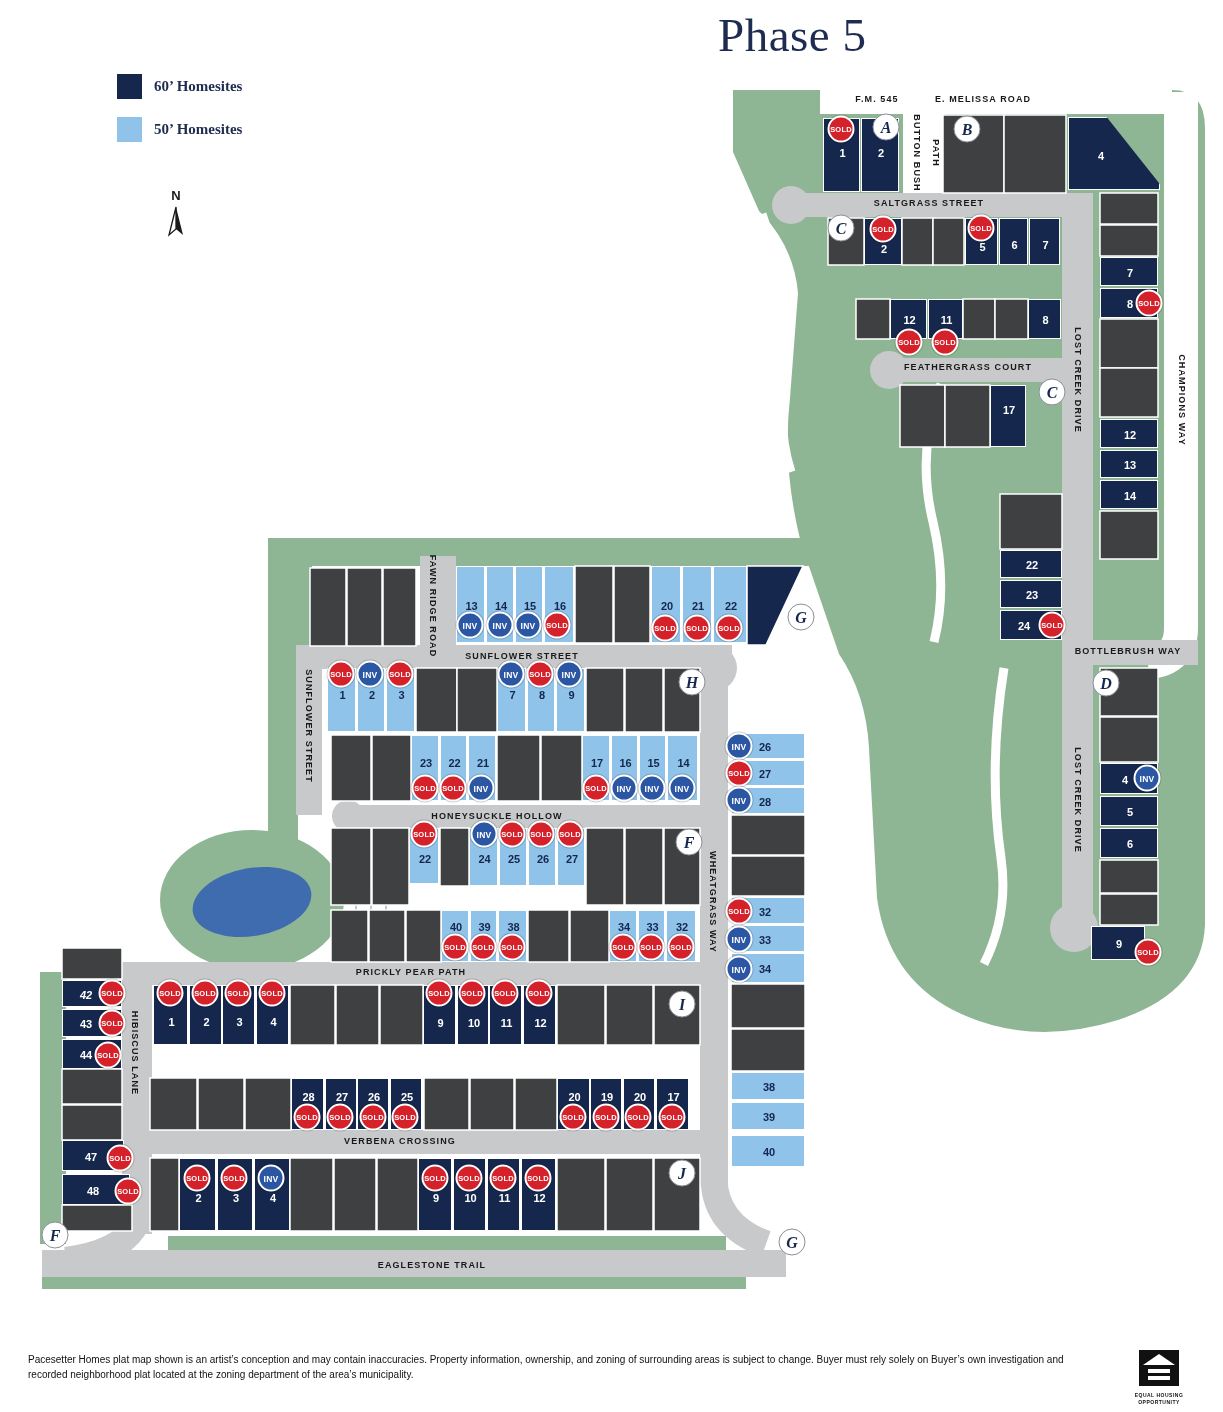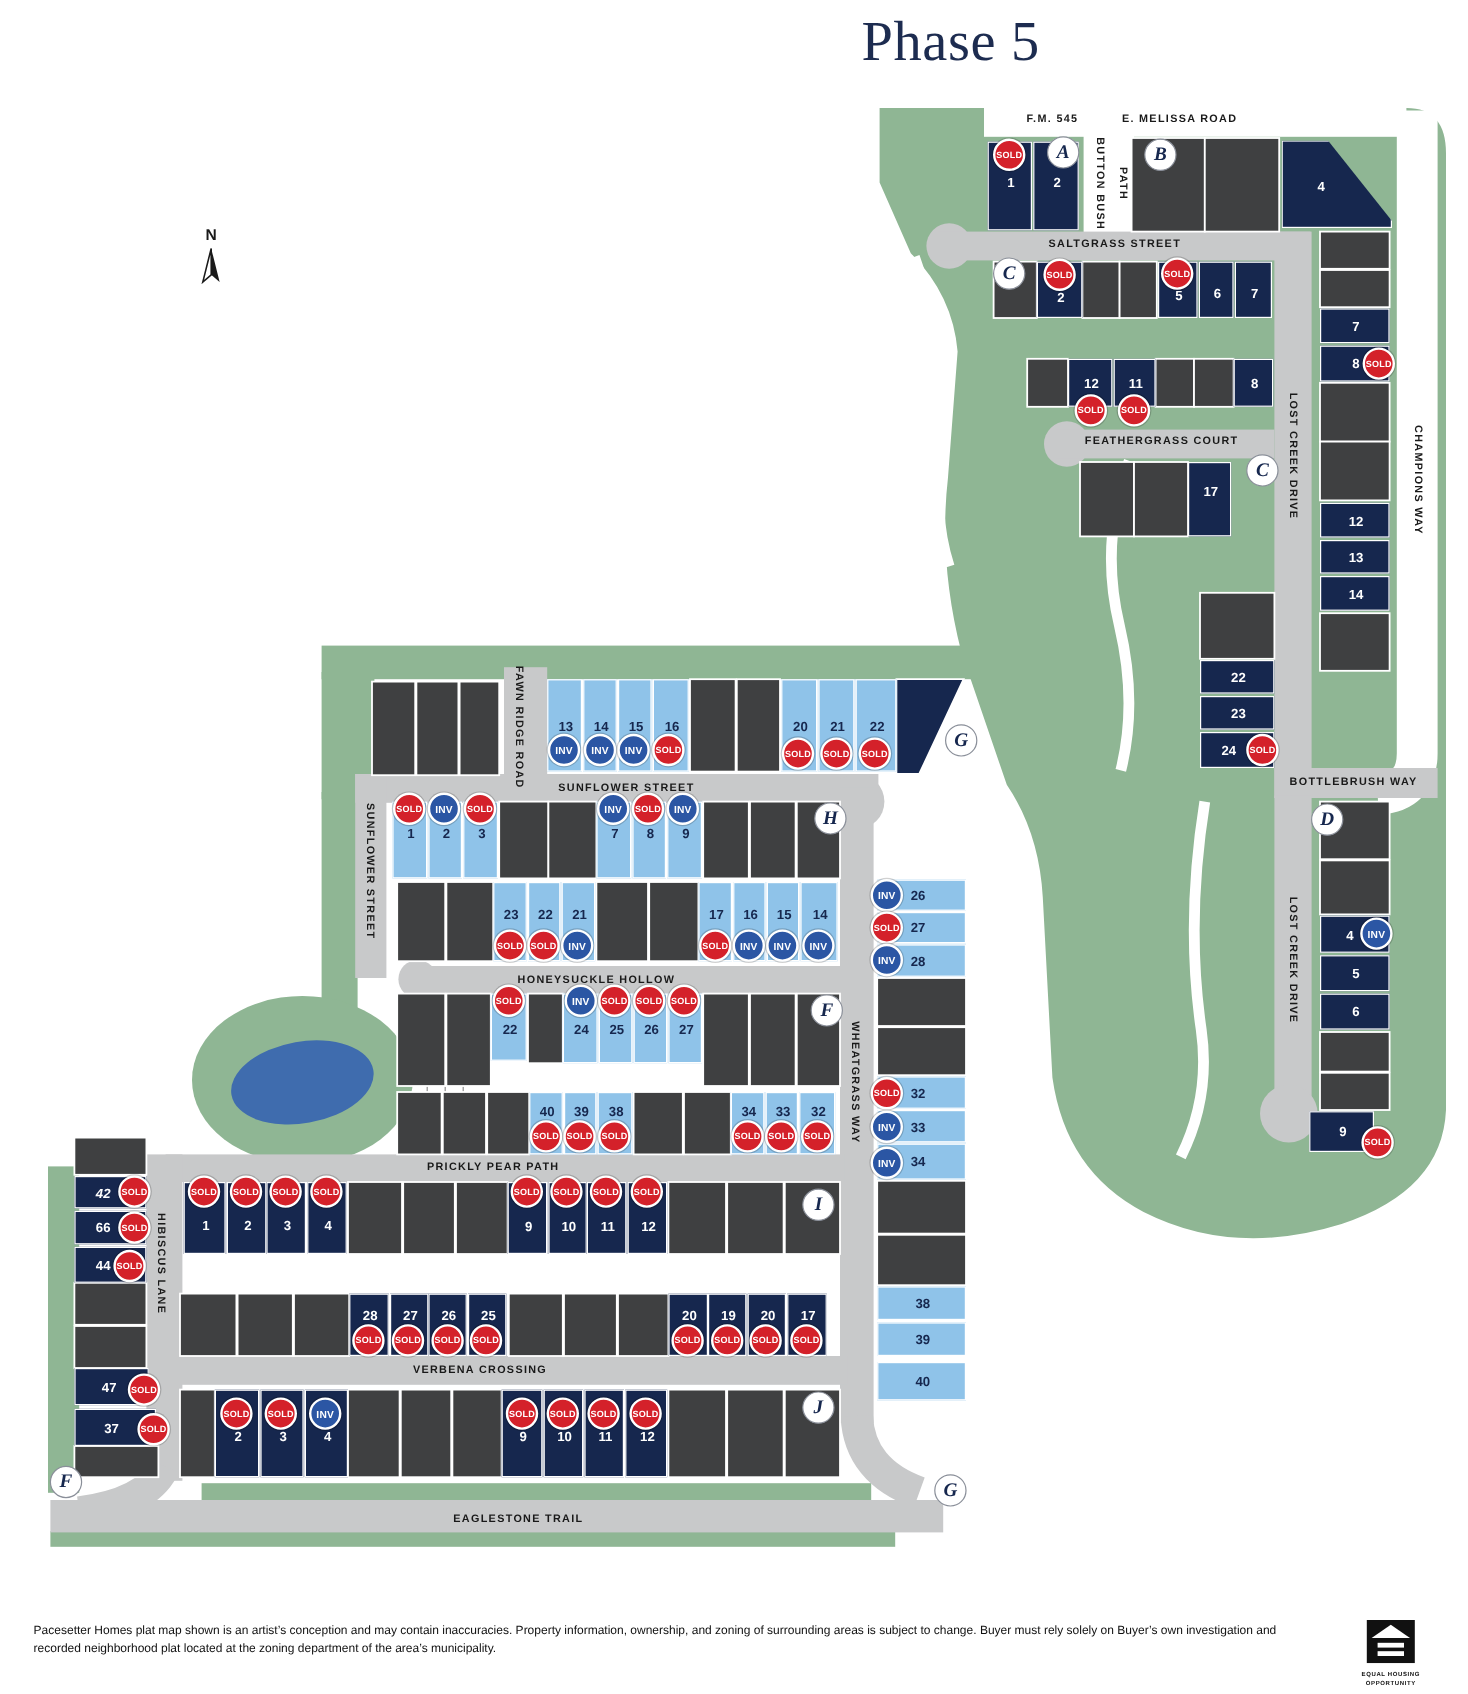--- a/index.html
+++ b/index.html
@@ -188,20 +188,32 @@
       <rect x="62" y="1205" width="70" height="26"></rect>
       <rect x="731" y="815" width="74" height="40"></rect>
         <rect x="731" y="856" width="74" height="40"></rect>
       <rect x="731" y="984" width="74" height="44"></rect>
         <rect x="731" y="1029" width="74" height="42"></rect>
     </g>
   </svg>
 
   <h1 class="title t5">Phase 5</h1>
 
+  <div class="legend">
+    <div id="legend-items">
+        <div class="legend-row">
+          <span class="swatch navy"></span>
+          <span class="legend-label">60’ Homesites</span>
+        </div>
+        <div class="legend-row">
+          <span class="swatch blue"></span>
+          <span class="legend-label">50’ Homesites</span>
+        </div>
+      </div>
+  </div>
 
   <div class="north">
     <div class="north-n">N</div>
     <svg width="22" height="34" viewBox="0 0 22 34">
       <polygon points="11,3 4,31 11,25" fill="#ffffff" stroke="#1a1a1a" stroke-width="1.3"></polygon>
       <polygon points="11,3 18,31 11,25" fill="#1a1a1a"></polygon>
     </svg>
   </div>
 
   <p class="footer-disclaimer">Pacesetter Homes plat map shown is an artist’s conception and may contain inaccuracies. Property information, ownership, and zoning of surrounding areas is subject to change. Buyer must rely solely on Buyer’s own investigation and recorded neighborhood plat located at the zoning department of the area’s municipality.</p>
@@ -455,21 +467,21 @@
     <div class="badge sold" style="left: 651px; top: 947px;">SOLD</div>
     <div class="lot blue" style="left: 666px; top: 910px; width: 30px; height: 52px;">
       <span class="lot-num" style="left: 15px; top: 16px;">32</span>
     </div>
     <div class="badge sold" style="left: 681px; top: 947px;">SOLD</div>
     <div class="lot navy" style="left: 62px; top: 980px; width: 60px; height: 27px;">
       <span class="lot-num" style="left: 23px; top: 13.5px; font-style: italic;">42</span>
     </div>
     <div class="badge sold" style="left: 112px; top: 993px;">SOLD</div>
     <div class="lot navy" style="left: 62px; top: 1009px; width: 60px; height: 28px;">
-      <span class="lot-num" style="left: 23px; top: 14px;">66</span>
+      <span class="lot-num" style="left: 23px; top: 14px;">43</span>
     </div>
     <div class="badge sold" style="left: 112px; top: 1023px;">SOLD</div>
     <div class="lot navy" style="left: 62px; top: 1039px; width: 60px; height: 30px;">
       <span class="lot-num" style="left: 23px; top: 15px;">44</span>
     </div>
     <div class="badge sold" style="left: 108px; top: 1055px;">SOLD</div>
     <div class="lot navy" style="left: 153px; top: 985px; width: 35px; height: 60px;">
       <span class="lot-num" style="left: 17.5px; top: 36px;">1</span>
     </div>
     <div class="badge sold" style="left: 170px; top: 993px;">SOLD</div>
@@ -540,21 +552,21 @@
       <span class="lot-num" style="left: 37px; top: 14px;">39</span>
     </div>
     <div class="lot blue" style="left: 731px; top: 1135px; width: 74px; height: 32px;">
       <span class="lot-num" style="left: 37px; top: 16px;">40</span>
     </div>
     <div class="lot navy" style="left: 62px; top: 1140px; width: 62px; height: 31px;">
       <span class="lot-num" style="left: 28px; top: 15.5px;">47</span>
     </div>
     <div class="badge sold" style="left: 120px; top: 1158px;">SOLD</div>
     <div class="lot navy" style="left: 62px; top: 1174px; width: 68px; height: 31px;">
-      <span class="lot-num" style="left: 30px; top: 15.5px;">37</span>
+      <span class="lot-num" style="left: 30px; top: 15.5px;">48</span>
     </div>
     <div class="badge sold" style="left: 128px; top: 1191px;">SOLD</div>
     <div class="lot navy" style="left: 179px; top: 1158px; width: 37px; height: 73px;">
       <span class="lot-num" style="left: 18.5px; top: 39px;">2</span>
     </div>
     <div class="badge sold" style="left: 197px; top: 1178px;">SOLD</div>
     <div class="lot navy" style="left: 217px; top: 1158px; width: 36px; height: 73px;">
       <span class="lot-num" style="left: 18px; top: 39px;">3</span>
     </div>
     <div class="badge sold" style="left: 234px; top: 1178px;">SOLD</div>

